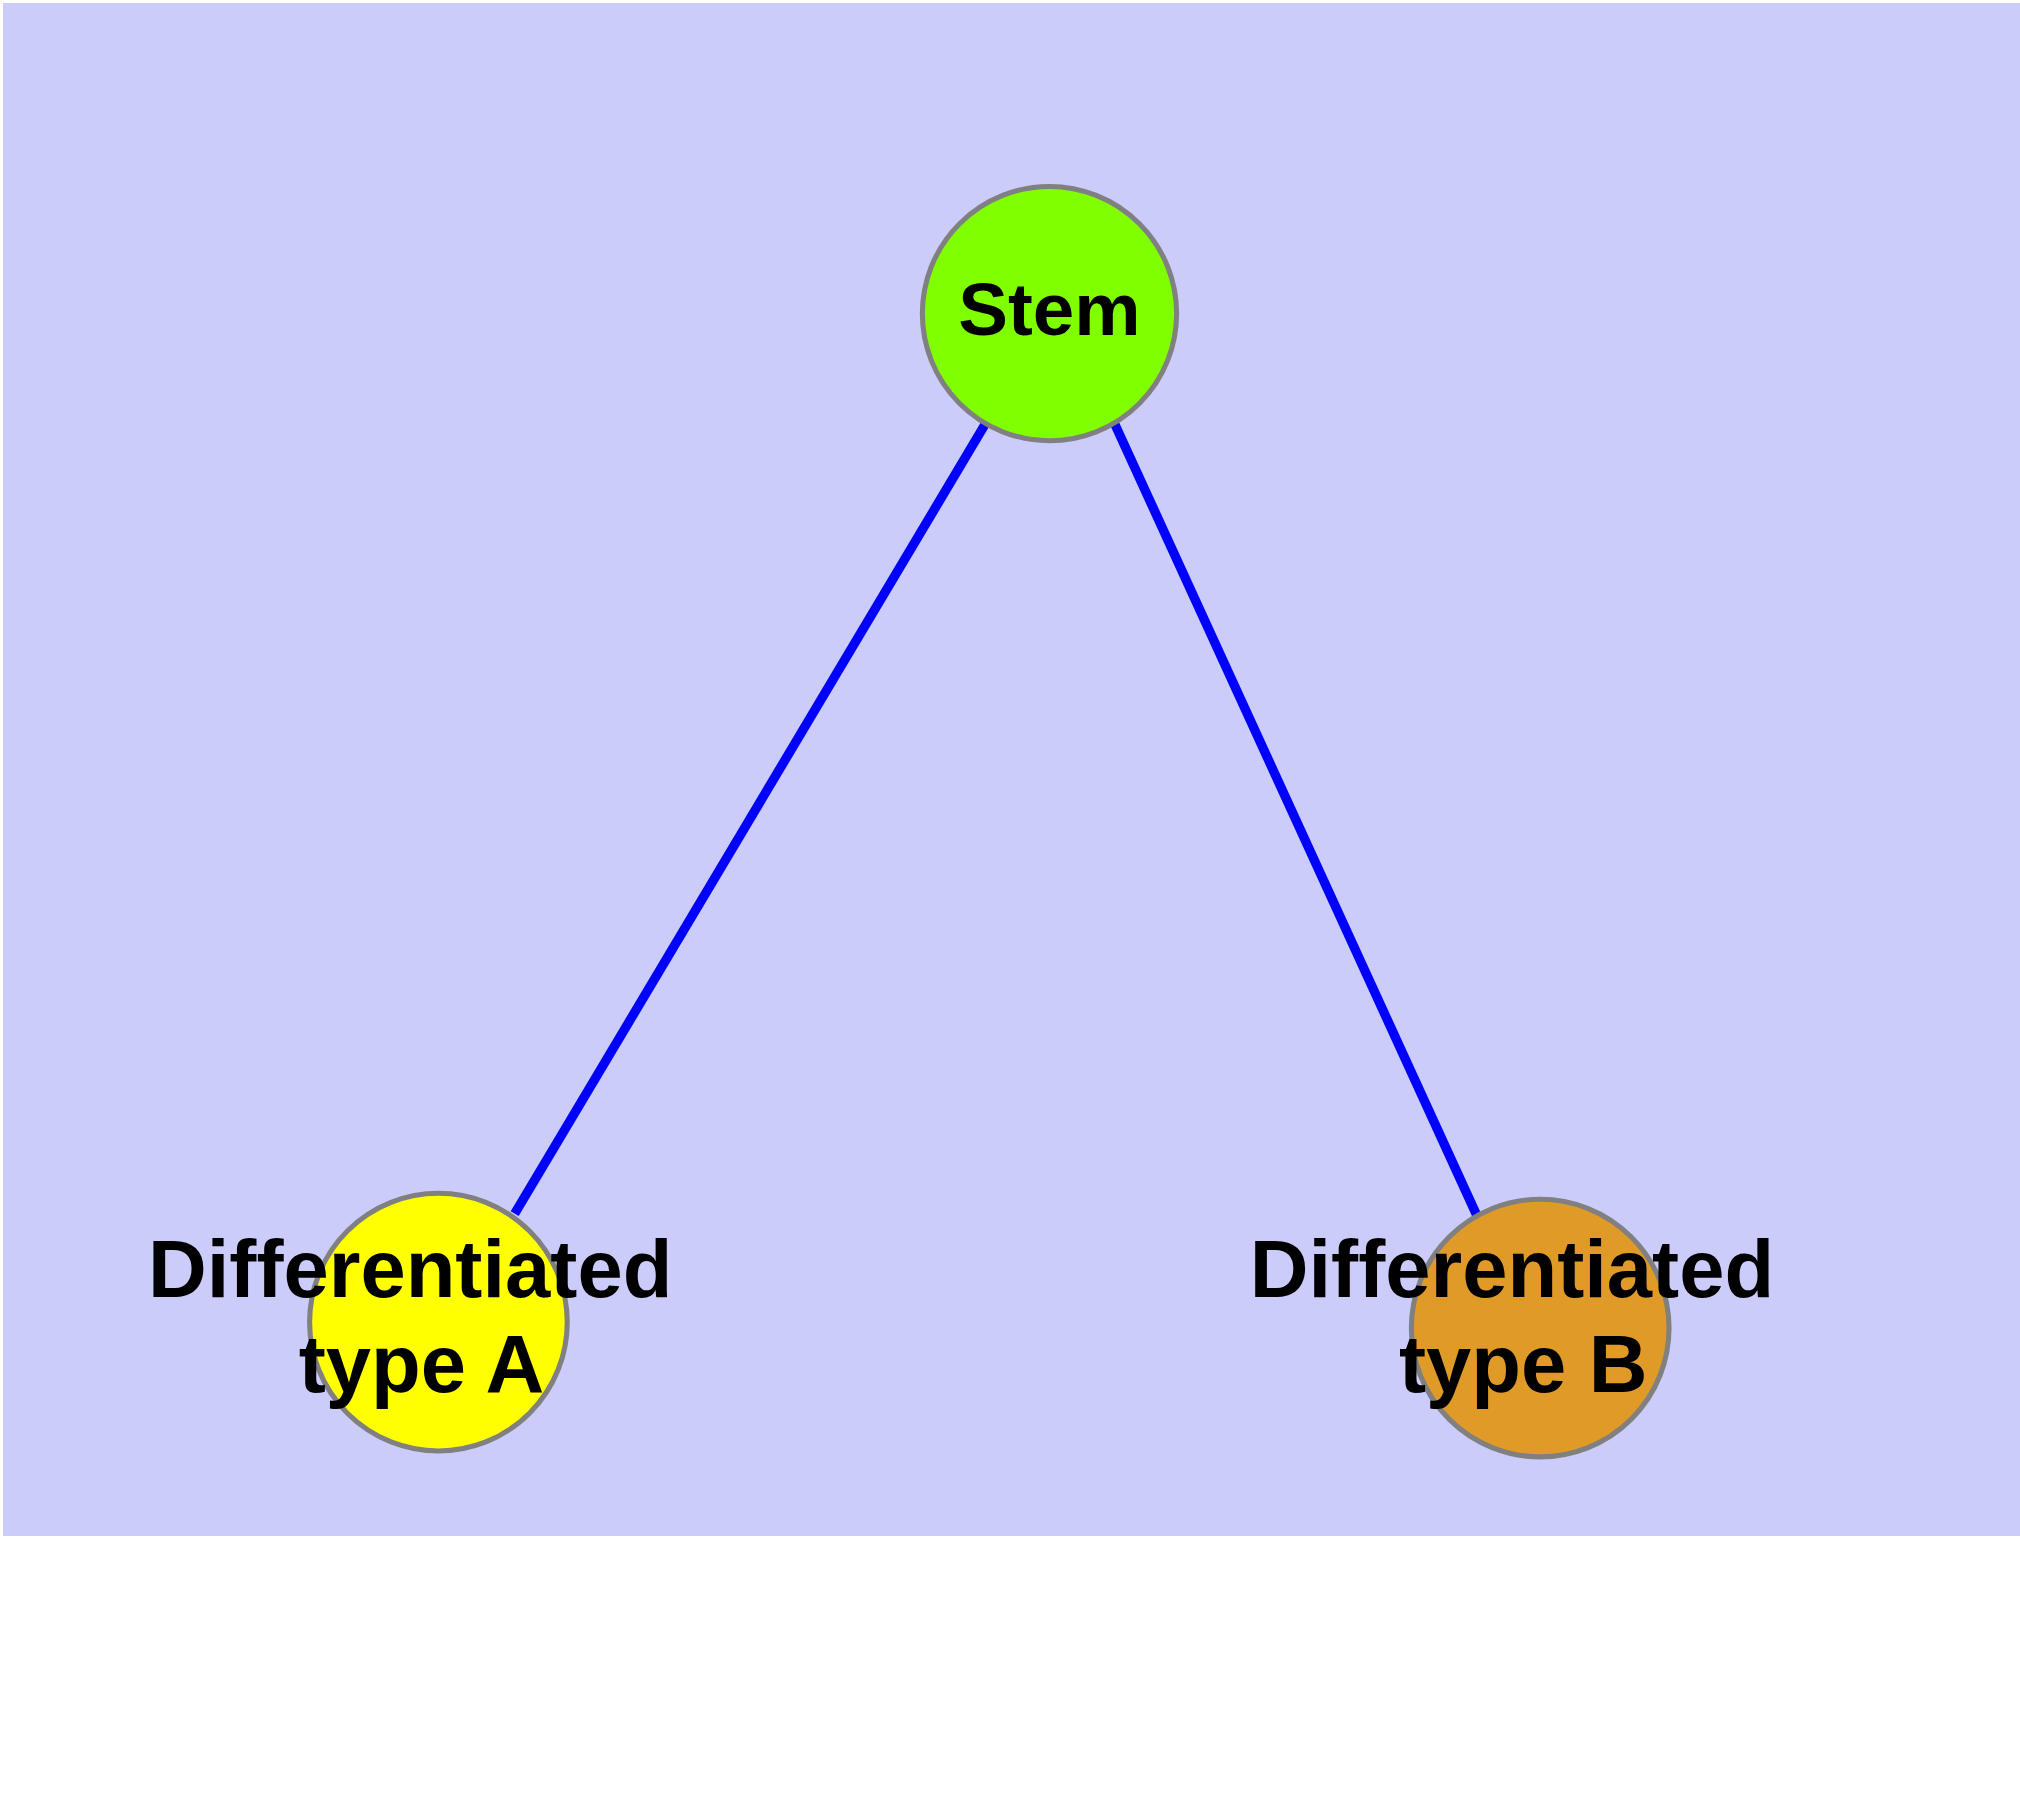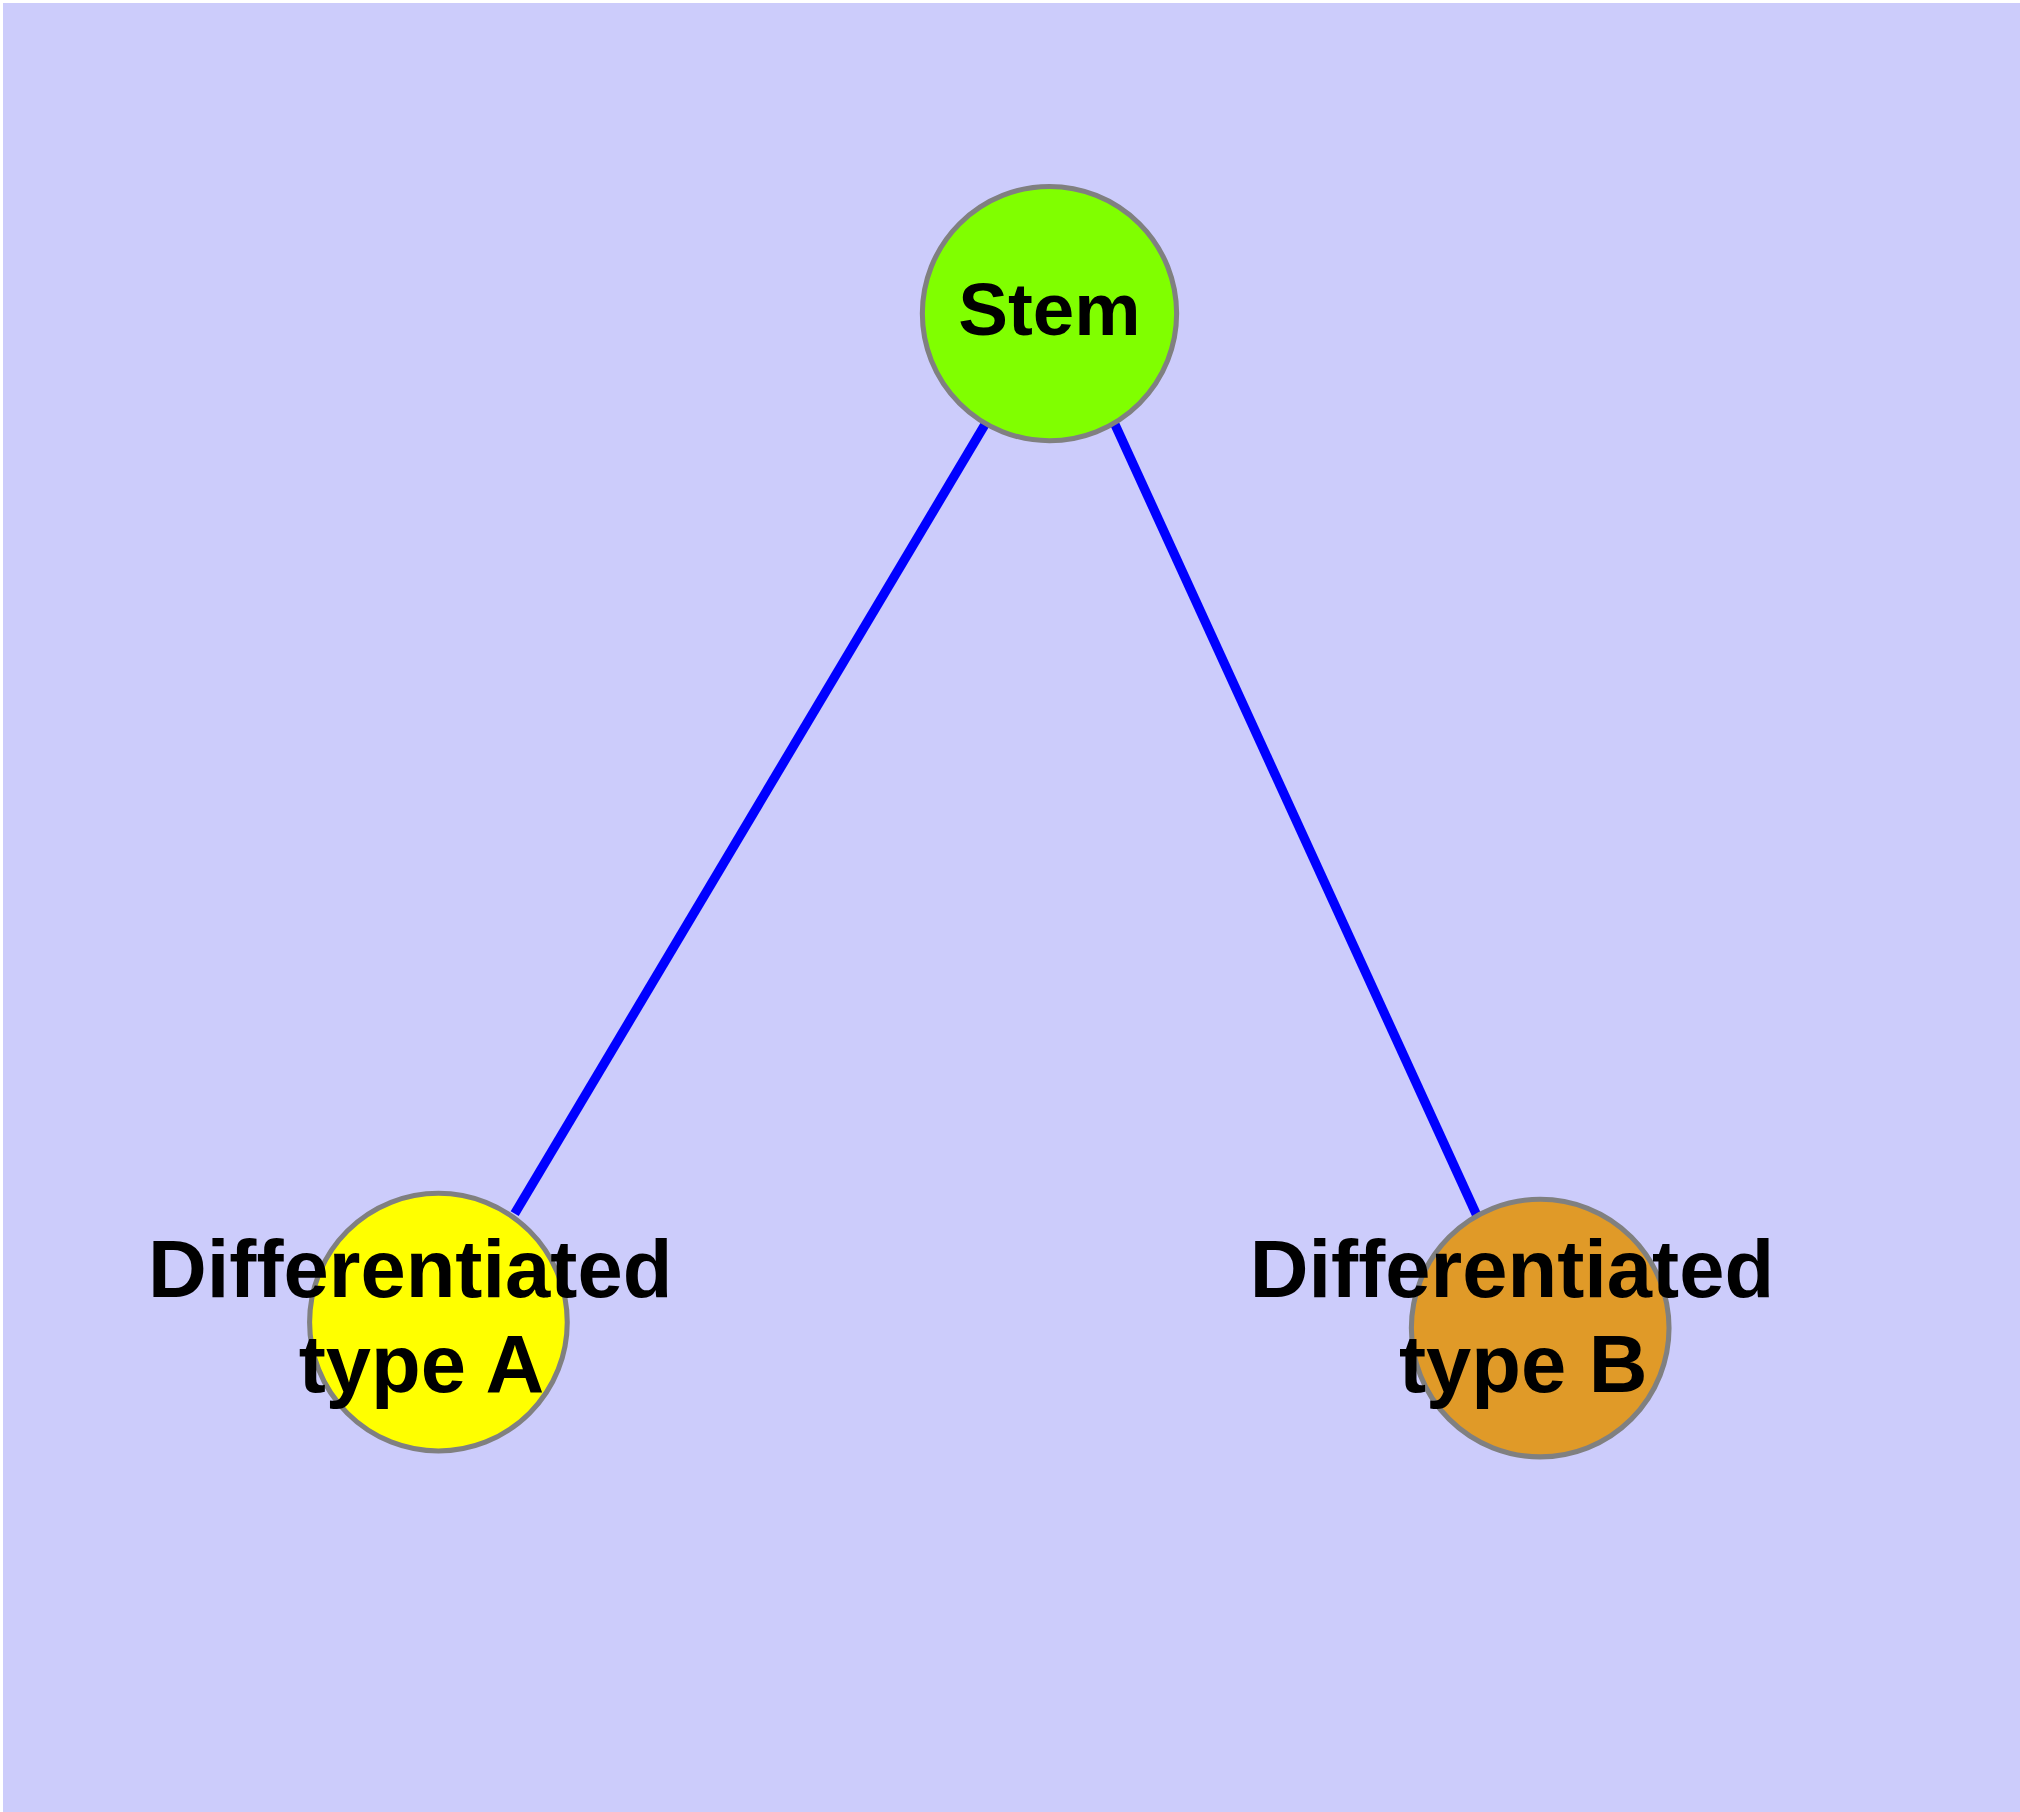--- a/index.html
+++ b/index.html
@@ -46,21 +46,21 @@
     fill: #000000;
     text-anchor: middle;
     dominant-baseline: middle;
   }
   .label-stem { font-size: 88px; }
   .label-leaf { font-size: 96px; }
 </style>
 </head>
 <body>
 
-<div id="canvas" style="background: rgb(255, 255, 255); width: 2021px; height: 1812px;">
+<div id="canvas" style="background: rgb(255, 255, 255); width: 2021px; height: 1536px;">
 
   <div id="plot-bg" style="background: rgb(204, 204, 251);"></div>
 
   <svg id="graph-svg" viewBox="0 0 2384 2138" xmlns="http://www.w3.org/2000/svg">
 
     <g>
       <line class="edge-line" x1="1163" y1="499" x2="607" y2="1432" stroke="#0000ff" stroke-width="11"></line>
       <line class="edge-line" x1="1314" y1="498" x2="1744" y2="1438" stroke="#0000ff" stroke-width="11"></line>
     </g>
 

